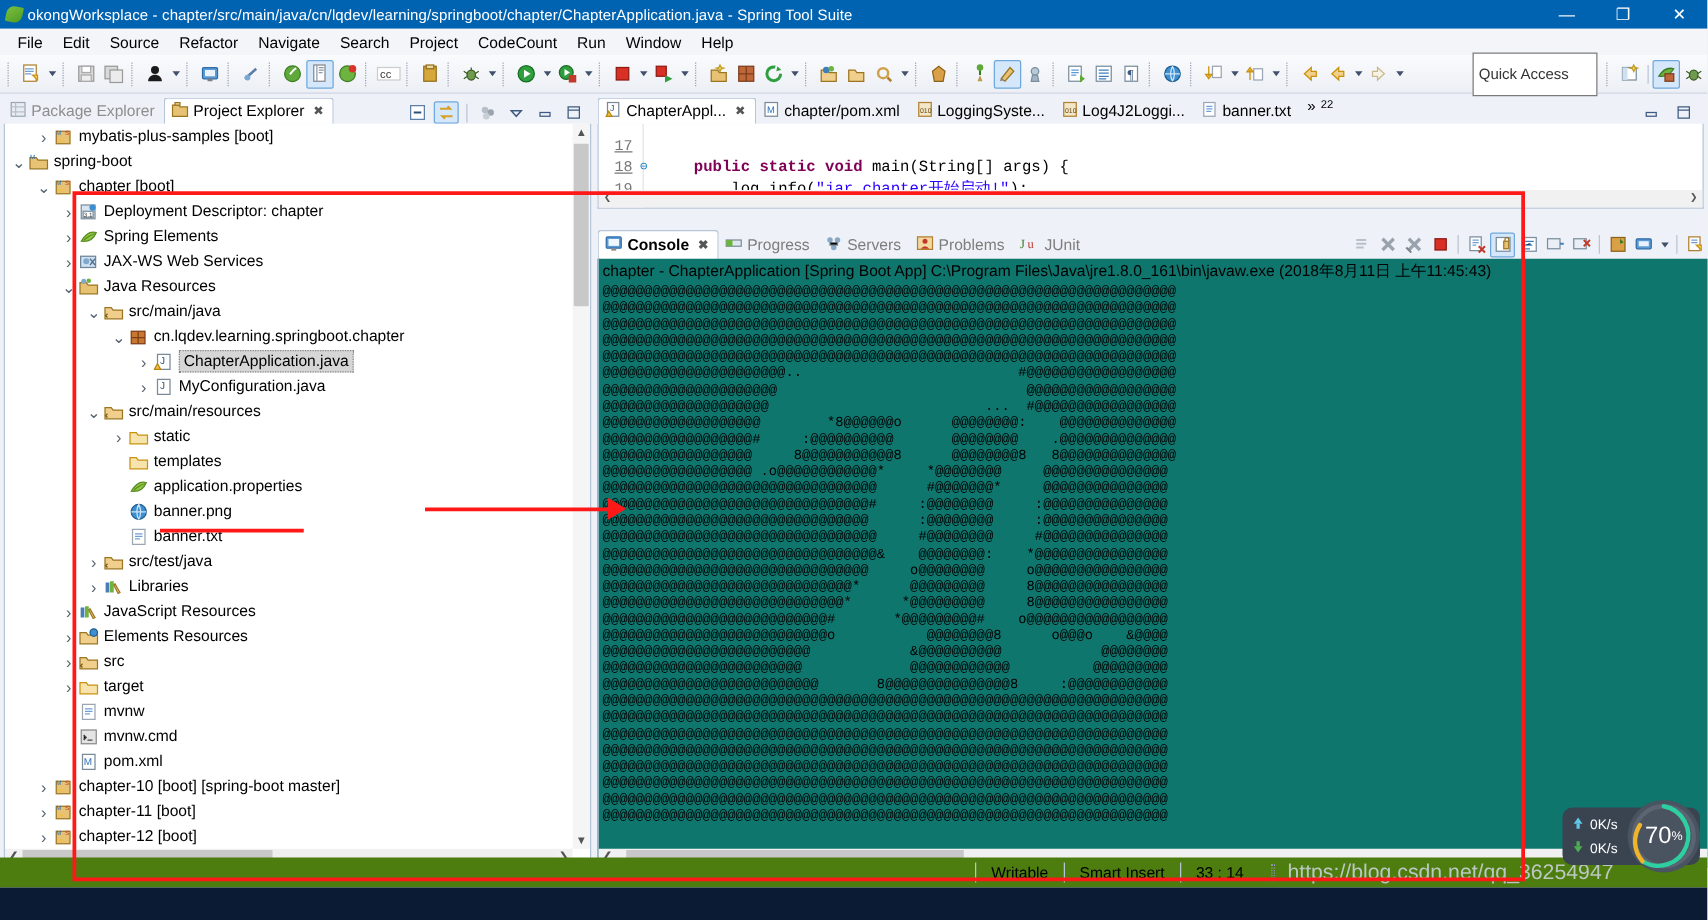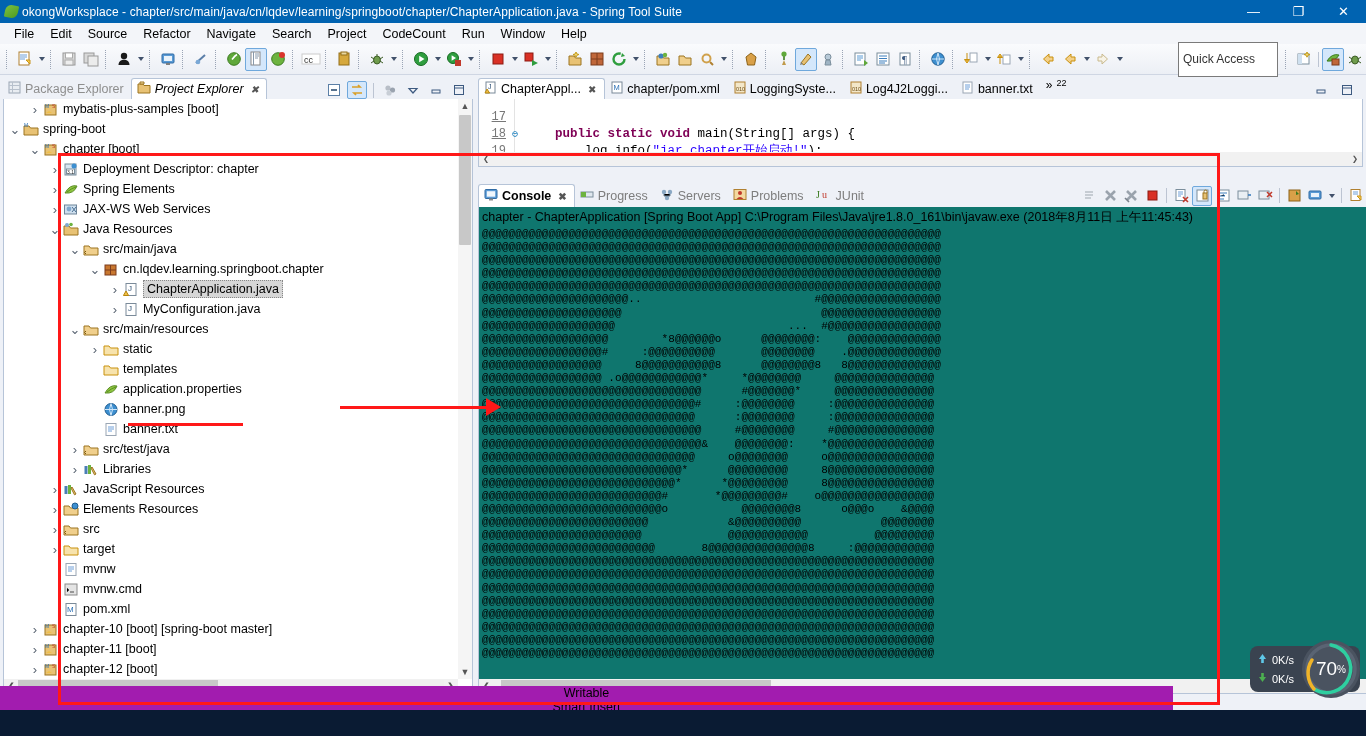--- a/index.html
+++ b/index.html
@@ -63,21 +63,20 @@
   .left-panel { position:absolute; left:3px; top:78px; width:470px; height:616px; }
   .tabrow { height:21px; display:flex; align-items:flex-end; position:relative; }
   .vtab {
     height:21px; display:flex; align-items:center; gap:4px; padding:0 7px 0 5px;
     font-size:12.5px; color:#8e8e8e; white-space:nowrap;
   }
   .vtab.active {
     background:#fff; color:#000;
     border-top:1px solid #b6c4d8; border-left:1px solid #b6c4d8; border-right:1px solid #b6c4d8;
     border-radius:3px 3px 0 0;
-    font-style:italic;
   }
   .vtab-close { font-size:10px; color:#555; margin-left:3px; }
   .tabtools { margin-left:auto; display:flex; align-items:center; gap:3px; padding-right:4px; }
   .ttool { width:20px;height:18px; display:flex;align-items:center;justify-content:center; }
   .ttool.sel { background:#d4e7fb; border:1px solid #6fa8dc; border-radius:2px; }
 
   .treebox {
     position:relative; height:595px; background:#fff;
     border:1px solid #b6c4d8; border-top:none;
   }
@@ -149,22 +148,22 @@
     position:absolute; left:3px; top:21px; right:14px; bottom:14px;
     overflow:hidden; font-family:"Liberation Mono","DejaVu Sans Mono",monospace;
     font-size:11px; line-height:13.1px; letter-spacing:0.05px;
     color:#000; white-space:pre;
   }
   .cvscroll { position:absolute; right:0; top:0; width:14px; bottom:14px; background:#f5f5f5; }
   .chscroll { position:absolute; left:0; bottom:0; right:14px; height:14px; background:#f1f1f1;
               display:flex; align-items:center; }
 
   
-  .statusbar { position:absolute; left:0; bottom:26px; width:1173px; height:24px;
-               background:#a21caf; display:flex; align-items:center; font-size:12.5px;flex-direction:column; }
+  .statusbar { position:absolute; left:0; bottom:26px; width:1366px; height:24px;
+               background:#4d7c0f; display:flex; align-items:center; font-size:12.5px; }
   .sb-sep { width:1px; height:16px; background:#b9c2d2; }
   .sb-cell { padding:0 12px; white-space:nowrap; }
   .sb-grip { width:3px;height:14px;border-left:1px dotted #8a93a5;border-right:1px dotted #8a93a5; margin:0 10px; }
   .watermark { color:#cfd5e0; font-size:17px; opacity:0.85; }
 
   
   .taskbar { position:absolute; left:0; bottom:0; width:1366px; height:26px; background:#0a1b33; }
 
   
   .redbox { position:absolute; border:3px solid #ff1818; pointer-events:none; }

